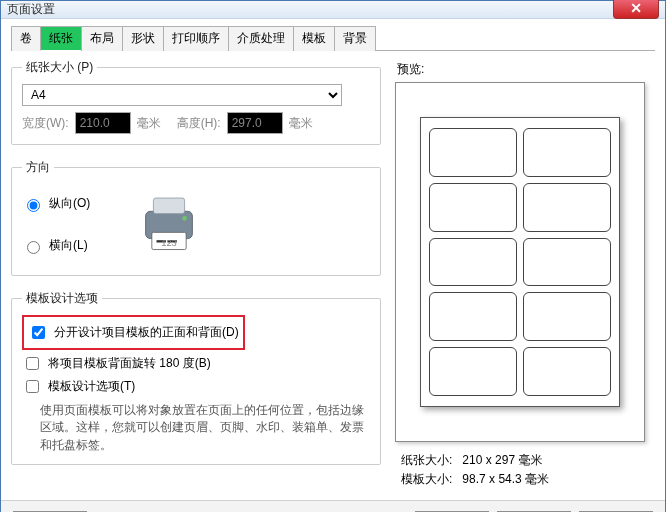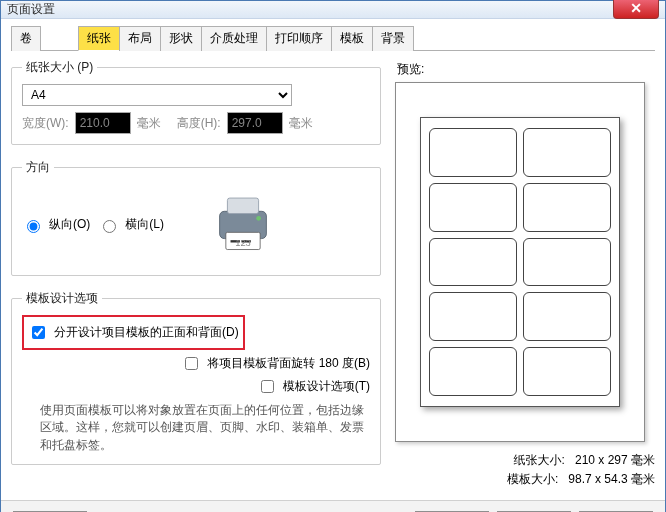--- a/index.html
+++ b/index.html
@@ -4,67 +4,67 @@
 <style>
 * { box-sizing: border-box; font-family: "Microsoft YaHei", "SimSun", Tahoma, sans-serif; font-size: 12px; }
 body { margin: 0; background: #fff; }
 .window { width: 666px; height: 512px; border: 1px solid #4a79b2; background: #fff; display: flex; flex-direction: column; }
 .titlebar { height: 28px; background: linear-gradient(#f2f6fb,#dde8f5); display: flex; align-items: center; padding: 0 6px; border-bottom: 1px solid #c6d4e7; position: relative; }
 .titlebar .title { color: #2a2a2a; }
 .close-btn { position: absolute; right: 6px; top: -2px; width: 46px; height: 20px; background: linear-gradient(#e67,#c22); border: 1px solid #933; border-top: none; border-radius: 0 0 4px 4px; color: #fff; text-align: center; line-height: 18px; font-size: 14px; font-weight: bold; cursor: pointer; }
 .body { flex: 1; padding: 6px 10px 10px 10px; display: flex; flex-direction: column; }
 .tabs { display: flex; border-bottom: 1px solid #b0b0b0; }
 .tab { padding: 3px 8px; border: 1px solid #b0b0b0; border-bottom: none; background: #f3f3f3; margin-right: -1px; cursor: pointer; position: relative; top: 1px; }
-.tab.active { background: #fde047; border-bottom: 1px solid #fff; margin-left: 38px; }
+.tab.active { background: #22c55e; border-bottom: 1px solid #fff; }
 .content { flex: 1; display: flex; padding-top: 8px; }
 .left { flex: 1; padding-right: 14px; }
 .right { width: 260px; }
 fieldset { border: 1px solid #ccc; border-radius: 2px; margin: 0 0 14px 0; padding: 8px 10px 10px 10px; }
 legend { padding: 0 4px; color: #222; }
 .row { display: flex; align-items: center; gap: 6px; margin-top: 6px; }
 select, input[type=text] { border: 1px solid #a9a9a9; padding: 2px 4px; height: 22px; background: #fff; }
-select { width: 270px; }
+select { width: 320px; }
 input[type=text] { width: 56px; }
 .dimlabel { color: #888; }
 .unit { color: #888; margin-right: 10px; }
 .radio-row { display: flex; align-items: center; gap: 6px; margin: 4px 0; }
-.radio-col { display: flex; gap: 8px; }
+.radio-col { display: flex; flex-direction: column; gap: 17px; }
 .printer-wrap { display: flex; align-items: center; gap: 40px; }
 .printer-icon svg { width: 78px; height: 78px; }
 .highlight { border: 2px solid #d23; padding: 2px 4px; display: inline-flex; align-items: center; gap: 4px; }
-.chk-row { display: flex; align-items: center; gap: 6px; margin: 4px 0; justify-content: flex-end; }
+.chk-row { display: flex; align-items: center; gap: 6px; margin: 4px 0; }
 .desc { color: #555; margin: 6px 4px 0 18px; line-height: 1.45; }
 .preview-label { margin: 2px 0 4px 2px; }
 .preview-box { width: 250px; height: 360px; border: 1px solid #8b8b8b; background: #fff; display: flex; align-items: center; justify-content: center; box-shadow: inset 1px 1px 0 #fff, 2px 2px 4px rgba(0,0,0,0.2); }
 .page { width: 200px; height: 290px; border: 1px solid #555; background: #fff; box-shadow: 3px 3px 6px rgba(0,0,0,0.35); display: grid; grid-template-columns: 1fr 1fr; grid-template-rows: repeat(5,1fr); gap: 6px; padding: 10px 8px; }
 .label-cell { border: 1px solid #444; border-radius: 6px; background: #fff; }
 .preview-info { margin-top: 10px; }
-.preview-info div { margin: 2px 0 2px 6px; text-align: right; }
+.preview-info div { margin: 2px 0 2px 6px; }
 .footer { border-top: 1px solid #d0d0d0; padding: 10px 12px; display: flex; align-items: center; background: #f3f3f3; }
 .btn { min-width: 74px; height: 24px; border: 1px solid #8e8e8e; background: linear-gradient(#fdfdfd,#e5e5e5); cursor: pointer; padding: 0 10px; }
 .footer .spacer { flex: 1; }
 .footer .btn + .btn { margin-left: 8px; }
 input[disabled] { background: #000000; color: #888; }
 </style>
 </head>
 <body>
 
 <div class="window">
   <div class="titlebar">
     <span class="title">页面设置</span>
     <div class="close-btn">✕</div>
   </div>
   <div class="body">
     <div class="tabs" id="tabs">
         <div class="tab">卷</div>
         <div class="tab active">纸张</div>
         <div class="tab">布局</div>
         <div class="tab">形状</div>
+        <div class="tab">打印顺序</div>
         <div class="tab">介质处理</div>
-        <div class="tab">打印顺序</div>
         <div class="tab">模板</div>
         <div class="tab">背景</div>
       </div>
     <div class="content">
       <div class="left">
 
         <fieldset>
           <legend>纸张大小 (P)</legend>
           <select>
             <option>A4</option>

